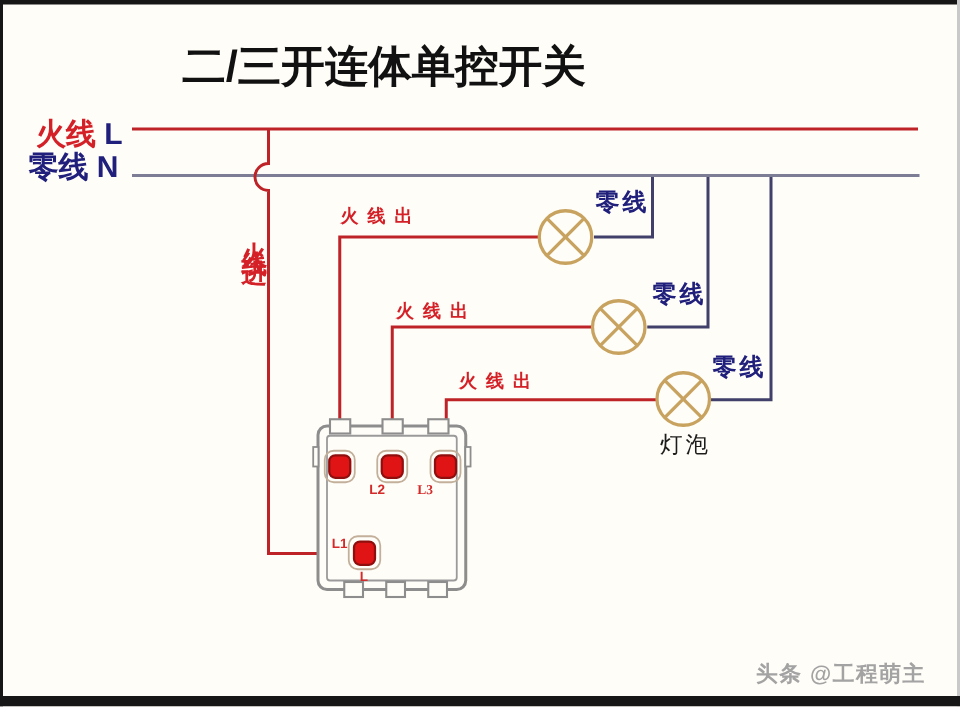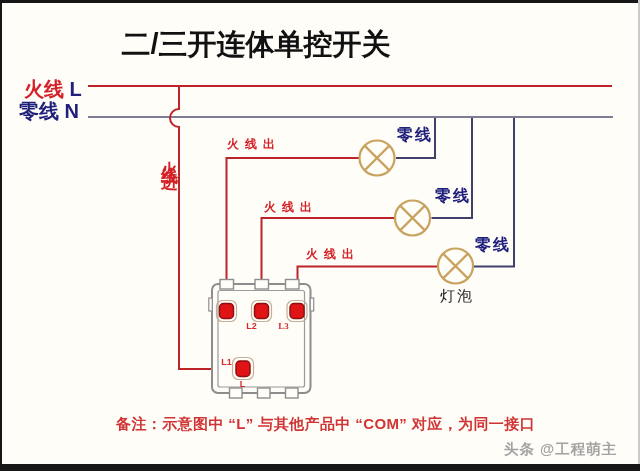--- a/index.html
+++ b/index.html
@@ -125,20 +125,19 @@
       <rect class="ring" x="232.5" y="357.5" width="21" height="22" rx="6"></rect>
       <rect class="bead" x="236" y="361" width="14" height="15.5" rx="4"></rect>
     </g>
   </svg>
 
   <div class="abs t-label" style="left:215px;top:321px;margin-top:36px;">L1</div>
   <div class="abs t-label" style="left:240px;top:321px;">L2</div>
   <div class="abs t-label" style="left:272px;top:321px;font-family:Liberation Serif, serif;">L3</div>
   <div class="abs t-label" style="left:231px;top:379px;">L</div>
 
-  <div class="abs note">备注：示意图中 “L” 与其他产品中 “COM” 对应，为同一接口</div>
   <div class="abs watermark">头条 @工程萌主</div>
 
   <div class="abs edge-top"></div>
   <div class="abs edge-left"></div>
   <div class="abs edge-right"></div>
   <div class="abs edge-bottom"></div>
 </div>
 
 </body></html>

